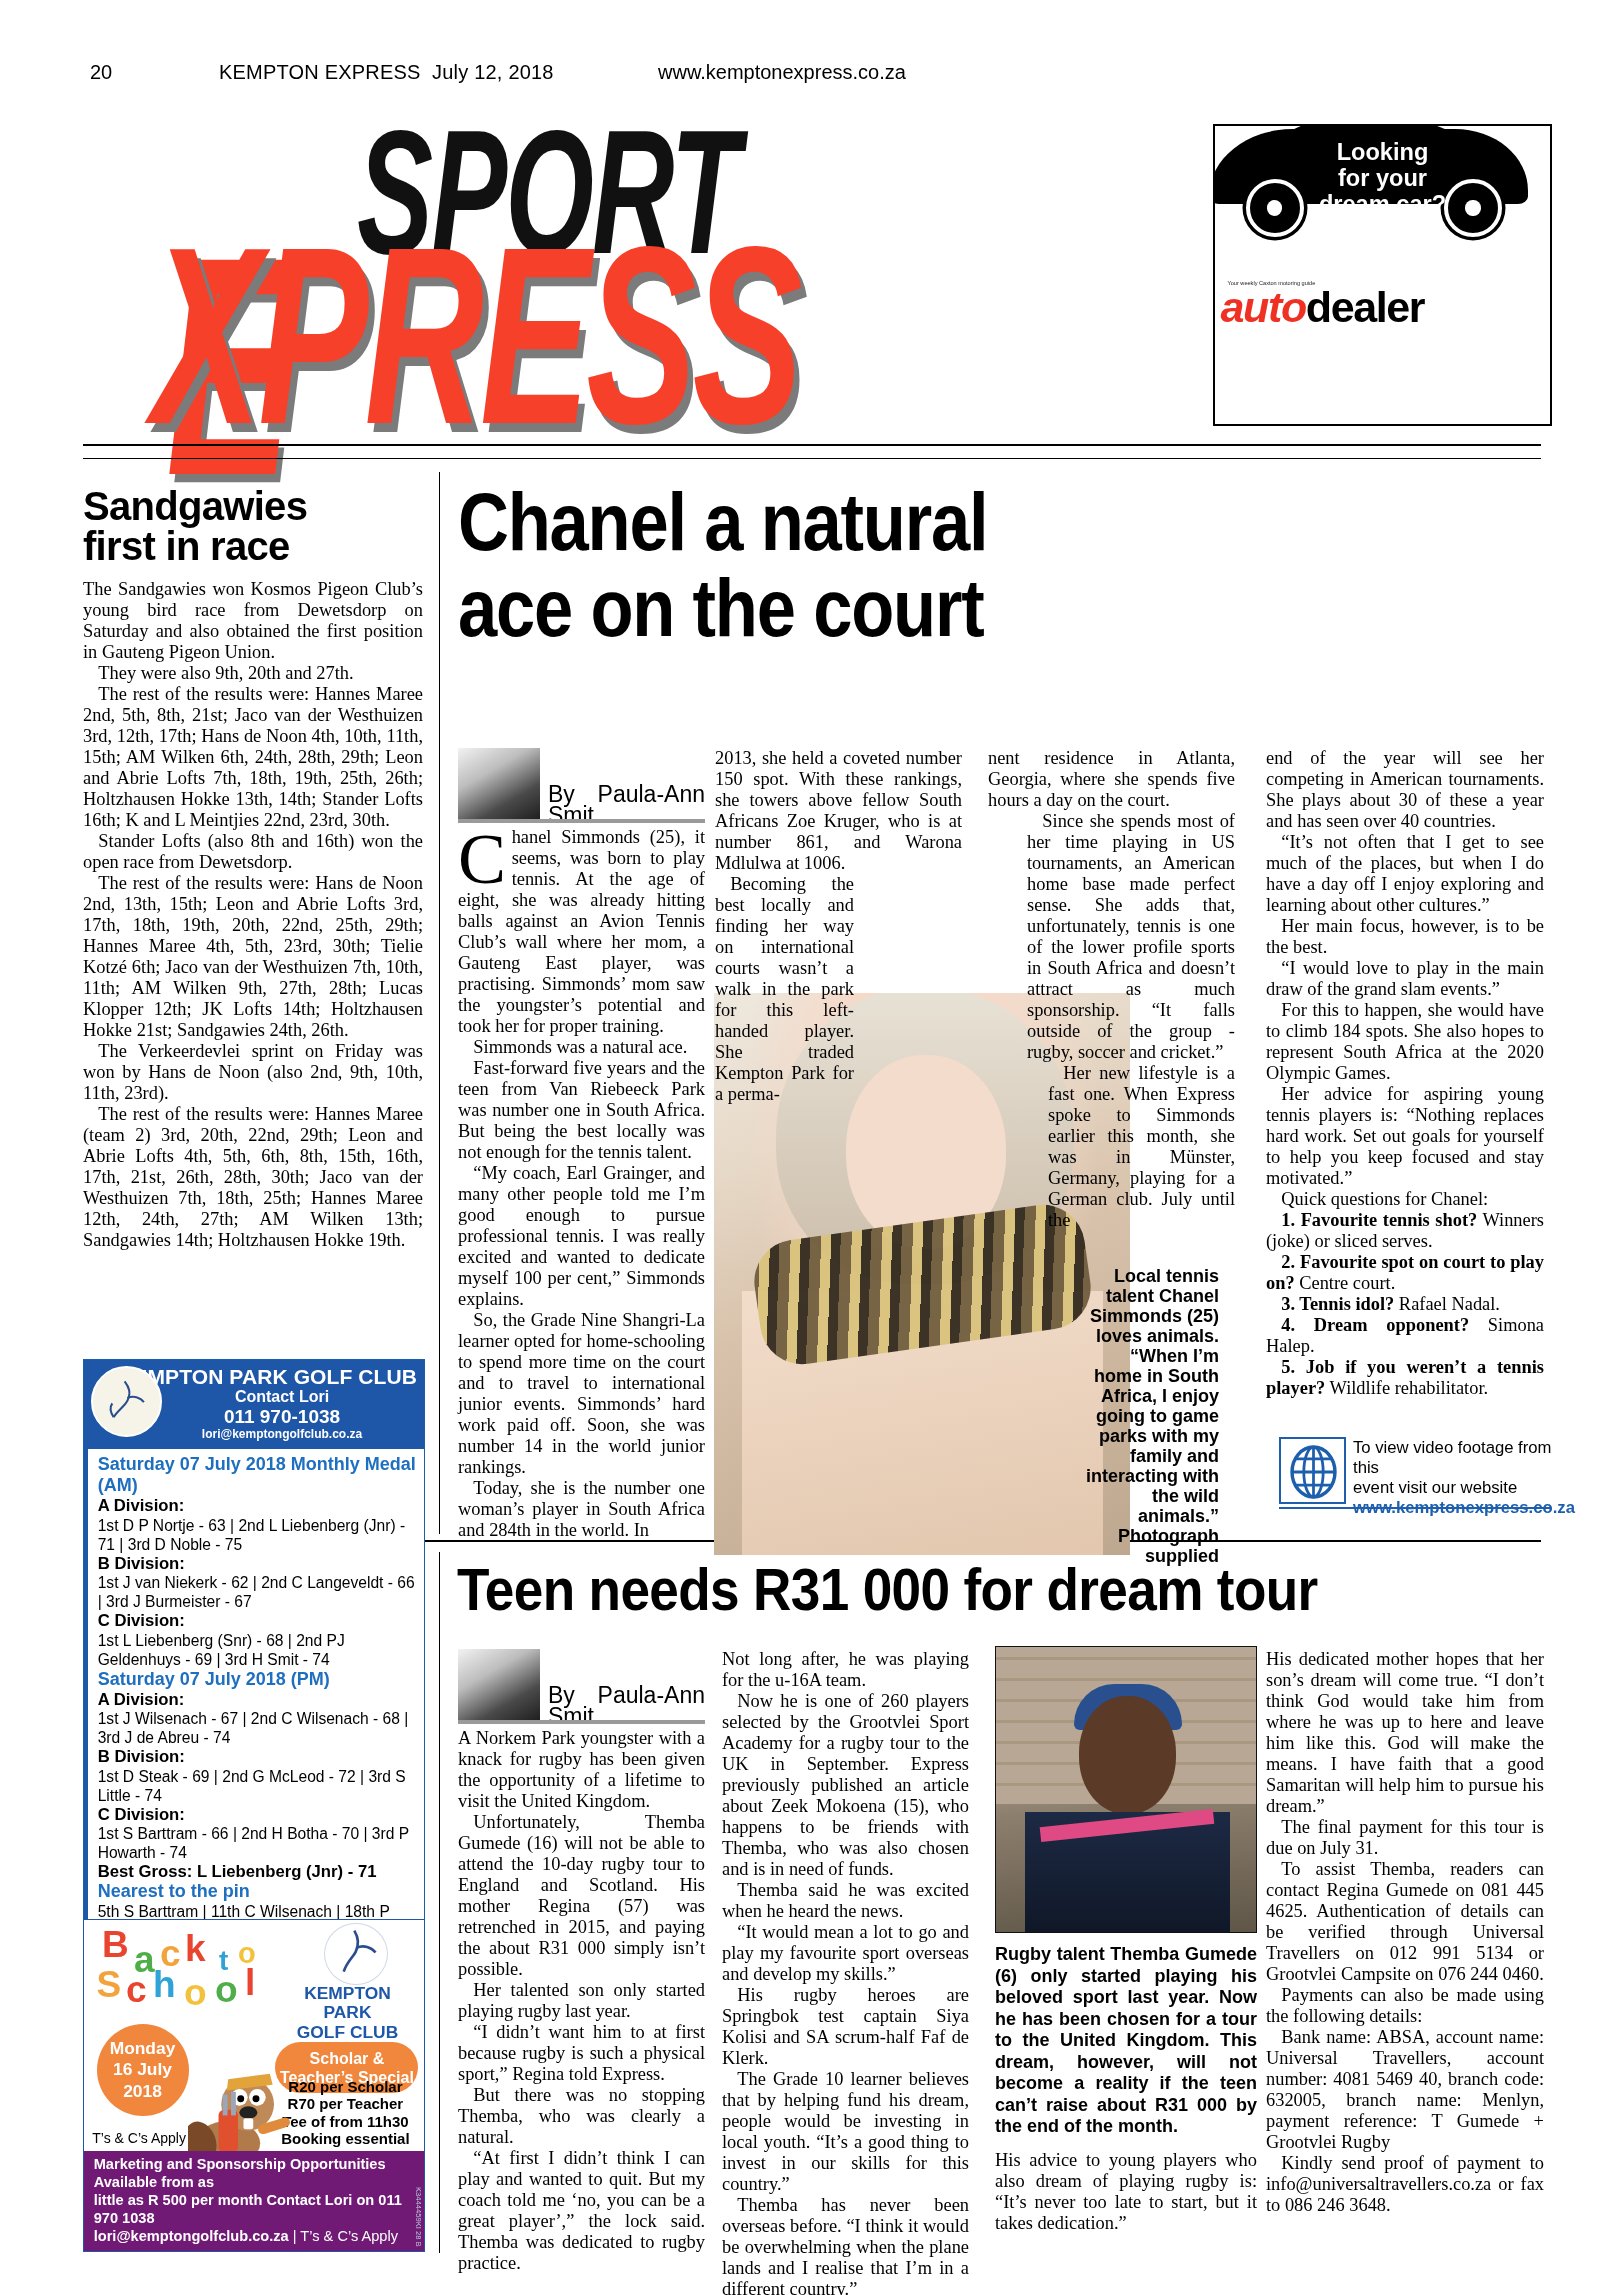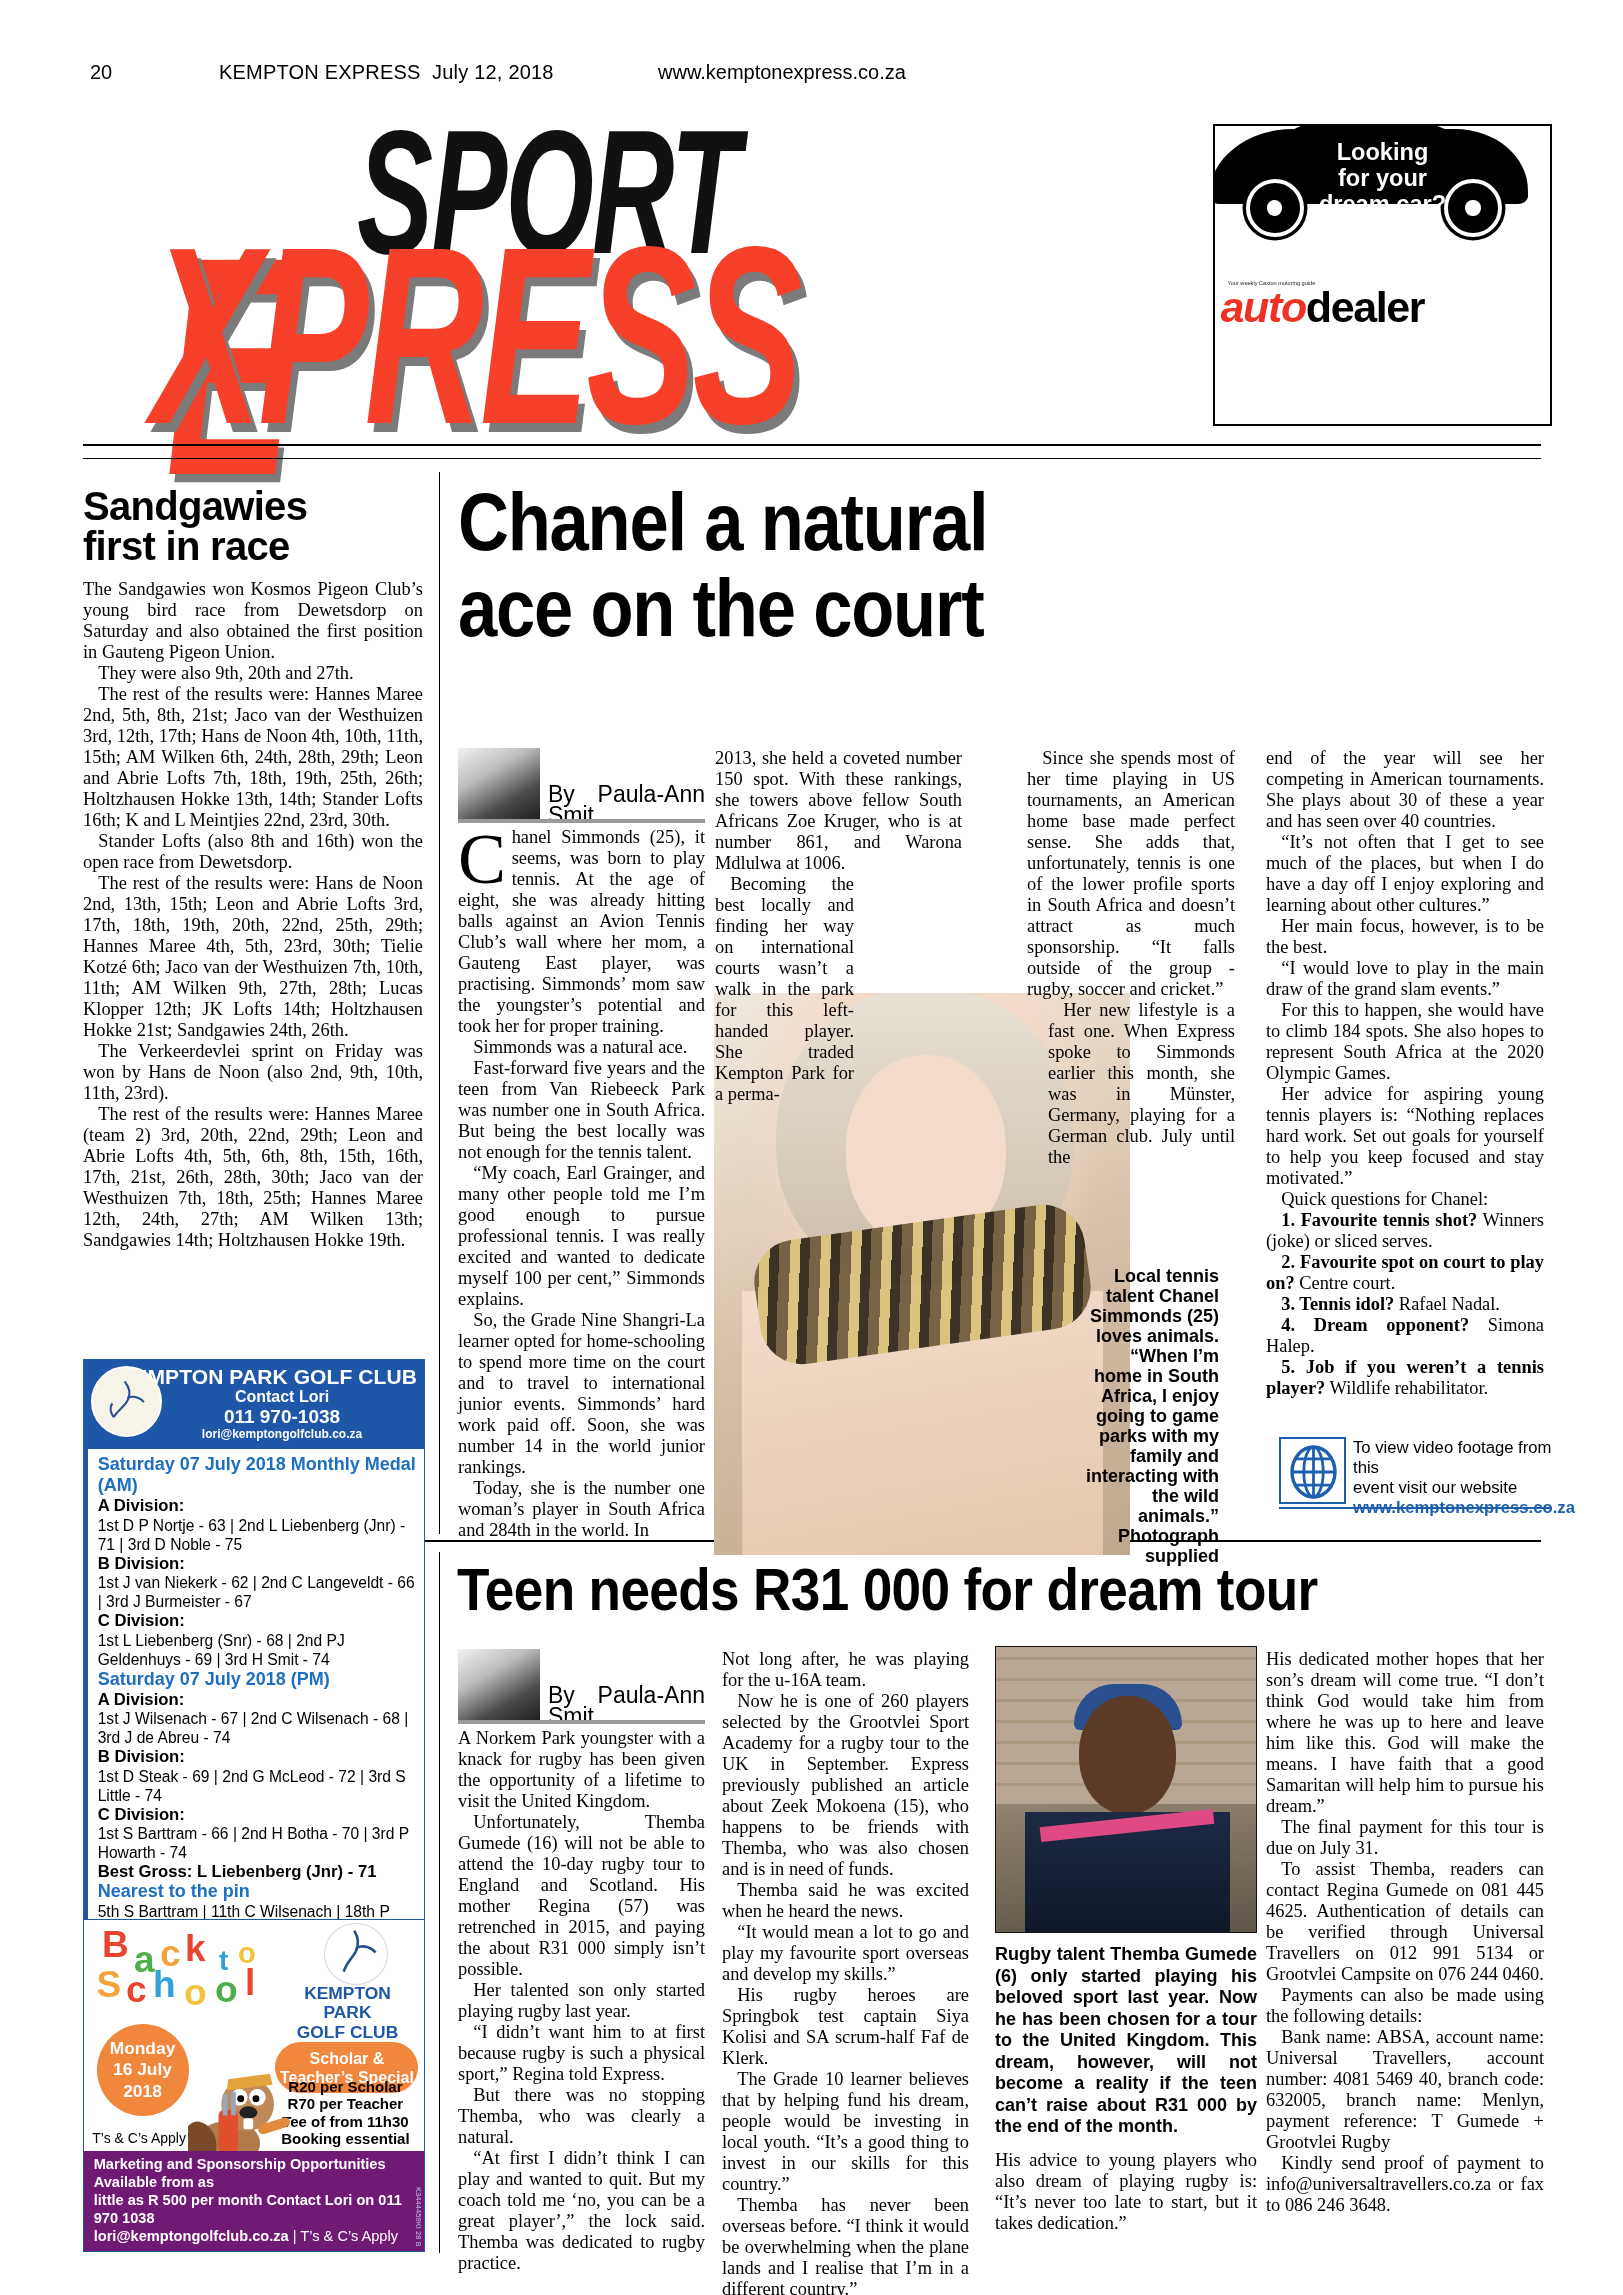--- a/index.html
+++ b/index.html
@@ -387,20 +387,21 @@
       <div class="torso"></div>
       <div class="snake"></div>
   </div>
 
   <div class="story-col" style="left:715px;top:748px;width:247px;">
     <p class="ni">2013, she held a coveted number 150 spot. With these rankings, she towers above fellow South Africans Zoe Kruger, who is at number 861, and Warona Mdlulwa at 1006.</p>
     <p style="width:139px;">Becoming the best locally and finding her way on international courts wasn’t a walk in the park for this left-handed player. She traded Kempton Park for a perma-</p>
   </div>
 
   <div class="story-col" style="left:988px;top:748px;width:247px;">
+    <p class="ni">nent residence in Atlanta, Georgia, where she spends five hours a day on the court.</p>
     <p style="width:208px;margin-left:39px;">Since she spends most of her time playing in US tournaments, an American home base made perfect sense. She adds that, unfortunately, tennis is one of the lower profile sports in South Africa and doesn’t attract as much sponsorship. “It falls outside of the group - rugby, soccer and cricket.”</p>
     <p style="width:187px;margin-left:60px;">Her new lifestyle is a fast one. When Express spoke to Simmonds earlier this month, she was in Münster, Germany, playing for a German club. July until the</p>
   </div>
 
   <div class="cap-chanel">Local tennis talent Chanel Simmonds (25) loves animals. “When I’m home in South Africa, I enjoy going to game parks with my family and interacting with the wild animals.” Photograph supplied</div>
 
   <div class="story-col" style="left:1266px;top:748px;width:278px;">
     <p class="ni">end of the year will see her competing in American tournaments. She plays about 30 of these a year and has seen over 40 countries.</p>
     <p>“It’s not often that I get to see much of the places, but when I do have a day off I enjoy exploring and learning about other cultures.”</p>
     <p>Her main focus, however, is to be the best.</p>

